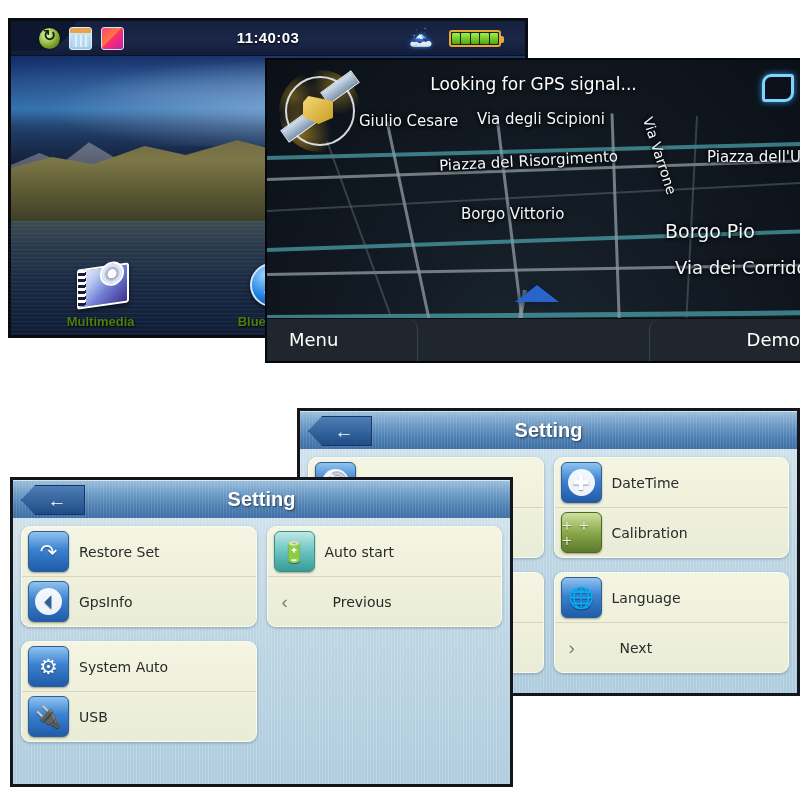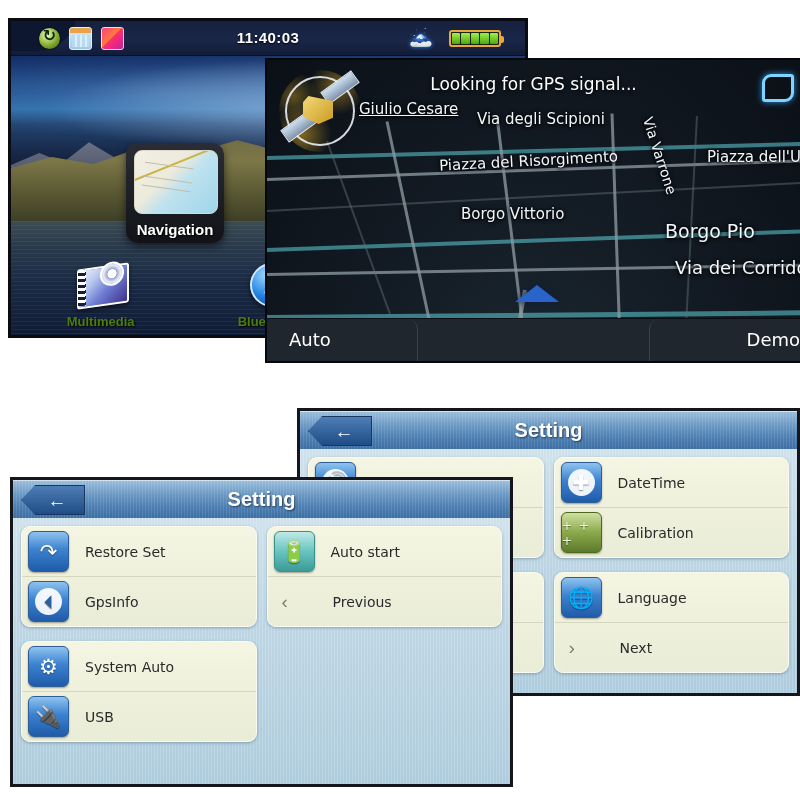--- a/index.html
+++ b/index.html
@@ -163,21 +163,21 @@
   .set-body:after{content:"";position:absolute;inset:0;
        background:repeating-linear-gradient(90deg,rgba(255,255,255,.18) 0 1px,transparent 1px 3px);
        pointer-events:none;}
   .set-cols{position:absolute;inset:0;display:flex;gap:10px;padding:8px;box-sizing:border-box;z-index:2;}
   .set-col{flex:1;display:flex;flex-direction:column;gap:14px;}
   .card{background:linear-gradient(180deg,#f4f5e2,#e9ecd6);border:1px solid #fafbef;
        border-radius:9px;box-shadow:0 1px 3px rgba(40,60,80,.35);overflow:hidden;}
   .card:after{content:"";position:absolute;}
   .row{display:flex;align-items:center;height:49px;padding-left:6px;position:relative;}
   .row + .row{border-top:1px solid #d3d7bd;}
-  .row .lbl{font-size:14px;color:#2a2a2a;margin-left:16px;
+  .row .lbl{font-size:14px;color:#2a2a2a;margin-left:10px;
        font-family:"DejaVu Sans",sans-serif;}
   .row.noico .lbl{margin-left:36px;padding-left:23px;}
   .chev{position:absolute;left:14px;font-size:19px;color:#7c7f6b;}
   .ic{width:39px;height:39px;border-radius:6px;flex:0 0 auto;position:relative;
        box-shadow:0 1px 2px rgba(0,0,0,.35);}
   .ic.blue{background:linear-gradient(180deg,#8fc3ef 0%,#3c82d0 45%,#1f5ba8 100%);
        border:1px solid #2d5e97;}
   .ic.green{background:linear-gradient(180deg,#cfe0a0 0%,#8aa94b 50%,#5d7a2c 100%);
        border:1px solid #4d681f;}
   .ic.teal{background:linear-gradient(180deg,#bfe9e6 0%,#69c4c0 50%,#3b9b97 100%);
@@ -215,24 +215,20 @@
     <div class="sb-bt">🗻</div>
     <div class="sb-batt">
       <i></i>
         <i></i>
         <i></i>
         <i></i>
         <i></i>
     </div>
   </div>
 
-  <div class="nav-tile">
-    <div class="nav-map"></div>
-    <div class="nav-label">Navigation</div>
-  </div>
 
   <div class="dock">
     <div class="dock-item">
       <div class="dock-ico">
           <span class="ico-multimedia"></span>
         </div>
       <div class="dock-lbl">Multimedia</div>
     </div>
     <div class="dock-item">
       <div class="dock-ico">
@@ -271,33 +267,33 @@
     <div class="sat-w1"></div>
     <div class="sat-w2"></div>
     <div class="sat-body"></div>
   </div>
 
   <div class="gps-title">Looking for GPS signal...</div>
   <div class="north-ico">
       <b></b>
     </div>
 
-  <div class="mlabel" style="left:92px;top:40px;text-decoration:underline;">Giulio Cesare</div>
+  <div class="mlabel" style="left:92px;top:52px;">Giulio Cesare</div>
   <div class="mlabel" style="left:210px;top:50px;">Via degli Scipioni</div>
   <div class="mlabel" style="left:388px;top:55px;transform:rotate(72deg);transform-origin:left top;font-size:14px;">Via Varrone</div>
   <div class="mlabel" style="left:440px;top:88px;">Piazza dell'U</div>
   <div class="mlabel" style="left:172px;top:92px;transform:rotate(-3deg);">Piazza del Risorgimento</div>
   <div class="mlabel" style="left:194px;top:145px;">Borgo Vittorio</div>
   <div class="mlabel" style="left:398px;top:160px;font-size:19px;">Borgo Pio</div>
   <div class="mlabel" style="left:408px;top:197px;font-size:18px;">Via dei Corrido</div>
 
   <div class="map-carmark"></div>
 
   <div class="map-bottom">
-    <div class="mapbtn menu">Auto</div>
+    <div class="mapbtn menu">Menu</div>
     <div class="mapbtn demo">Demo</div>
   </div>
 </div>
 
 <div class="panel setting" id="setRight">
   <div class="set-title">
     <h1>Setting</h1>
   </div>
   <div class="back-btn">
       <span>←</span>

